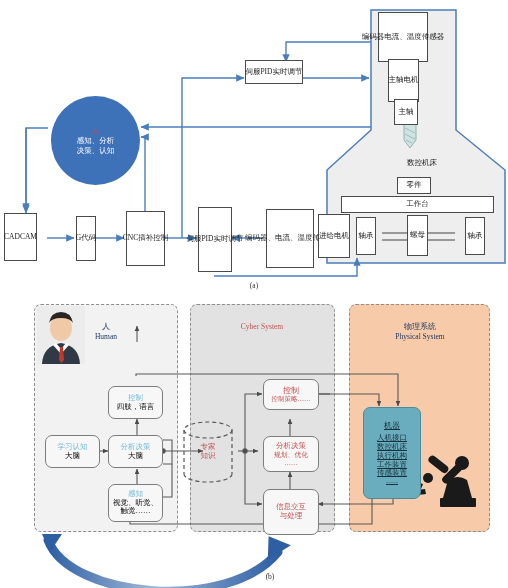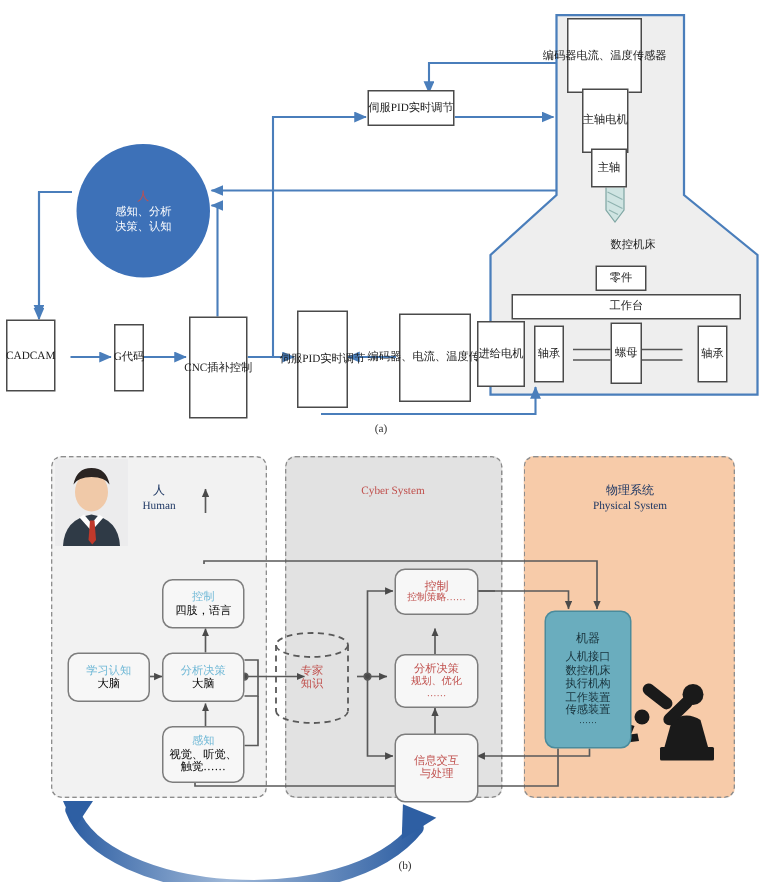--- a/index.html
+++ b/index.html
@@ -16,21 +16,21 @@
   .cap{position:absolute;text-align:center;font-size:7.5px;color:#333;width:40px;}
   .lbl{position:absolute;text-align:center;color:#222;}
   
   .zone{position:absolute;box-sizing:border-box;border:1.4px dashed #8d8d8d;
         border-radius:7px;}
   .zone-h{position:absolute;text-align:center;width:140px;line-height:1.25;}
   .rbox{position:absolute;box-sizing:border-box;border:1.1px solid #7d7d7d;
         border-radius:7px;background:#f7f7f7;display:flex;flex-direction:column;
         align-items:center;justify-content:center;text-align:center;line-height:1.18;}
   .rbox span{display:block;white-space:nowrap;}
-  .teal{background:#6aadbe;border:1.2px solid #4a8b9c;color:#17313a;}
+  .teal{background:#6aadbe;border:1.2px solid #4a8b9c;color:#17313a;text-decoration:underline;}
   .cy{color:#6fb8d6;}
   .rd{color:#c0504d;}
   .navy{color:#1f3864;}
 </style>
 </head>
 <body>
 
 <div class="panel" id="panel-a">
 
   <svg width="508" height="294">
@@ -85,21 +85,21 @@
   <div class="box" style="left:4px;top:213px;width:33px;height:48px;font-size:7.5px;">
     <span>CAD</span>
     <span>CAM</span>
   </div>
 
   <div class="box" style="left:76px;top:216px;width:20px;height:45px;font-size:7.5px;">
     <span>G</span>
     <span>代码</span>
   </div>
 
-  <div class="box" style="left:126px;top:211px;width:39px;height:68px;font-size:7.5px;">
+  <div class="box" style="left:126px;top:211px;width:39px;height:55px;font-size:7.5px;">
     <span>CNC</span>
     <span>插补</span>
     <span>控制</span>
   </div>
 
   <div class="box" style="left:198px;top:207px;width:34px;height:65px;font-size:7.5px;">
     <span>伺服</span>
     <span>PID</span>
     <span>实时</span>
     <span>调节</span>

